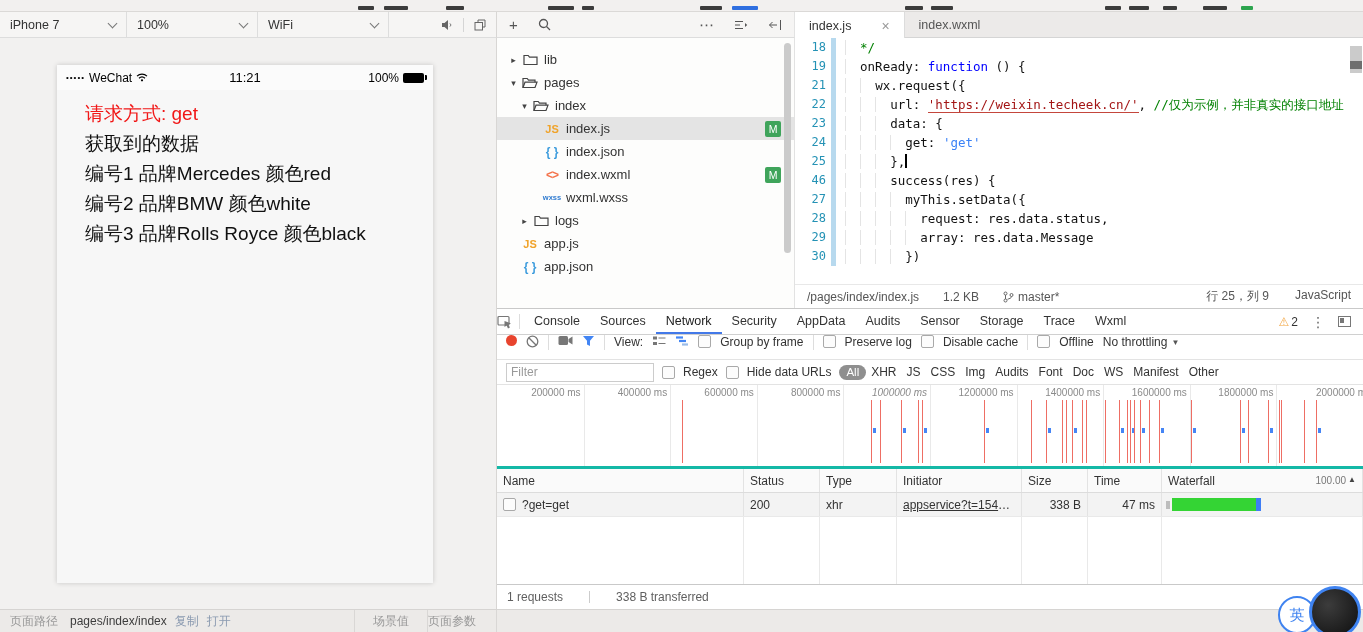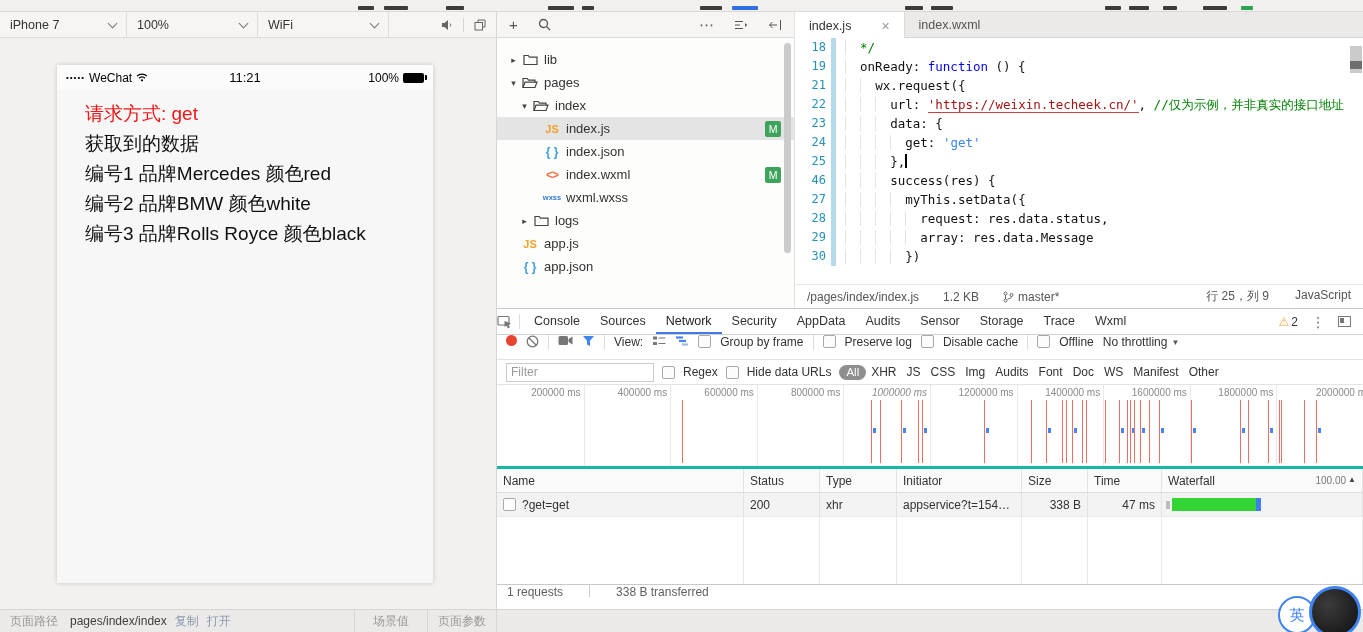--- a/index.html
+++ b/index.html
@@ -102,27 +102,27 @@
   .ov-grid{position:absolute;top:0;bottom:0;width:1px;background:#e9e9e9}
   .ov-label{position:absolute;top:2px;font-size:10px;color:#8a8a8a;white-space:nowrap}
   .ov-mark{position:absolute;top:15px;bottom:3px;width:1px}
   .ov-dot{position:absolute;top:43px;width:3px;height:5px}
   .ngrid{display:grid;grid-template-columns:247px 76px 77px 125px 66px 74px 1fr}
   .nh{height:24px;background:#fafafa;border-bottom:1px solid #dcdcdc;box-sizing:border-box;font-size:12px;color:#333}
   .nh>div{display:flex;align-items:center;padding:0 6px;border-right:1px solid #e3e3e3;box-sizing:border-box;overflow:hidden}
   .nr{height:24px;background:#f3f3f3;border-bottom:1px solid #e9e9e9;box-sizing:border-box;font-size:12px;color:#333}
   .nr>div{display:flex;align-items:center;padding:0 6px;border-right:1px solid #e3e3e3;box-sizing:border-box;overflow:hidden;white-space:nowrap}
   .cell-r{justify-content:flex-end}
-  .init-link{overflow:hidden;text-overflow:ellipsis}
+  .init-link{text-decoration:underline;overflow:hidden;text-overflow:ellipsis}
   .wf-cell{position:relative}
   .wf-sort{margin-left:auto;color:#777;font-size:10px;display:flex;gap:2px}
   .wf-sort i{font-style:normal;color:#444;font-size:8px}
   .filler{height:67px}
   .filler>div{border-right:1px solid #e9e9e9;box-sizing:border-box}
-  .dt-footer{height:25px;border-top:1px solid #c9c9c9;box-sizing:border-box;display:flex;align-items:flex-start;padding:0 10px;font-size:12px;color:#5f5f5f;gap:26px}
+  .dt-footer{height:25px;border-top:1px solid #c9c9c9;box-sizing:border-box;display:flex;align-items:center;padding:0 10px;font-size:12px;color:#5f5f5f;gap:26px}
   .ft-div{width:1px;height:12px;background:#ccc}
 
   
   .bottombar{position:absolute;left:0;top:609px;width:1363px;height:23px;background:#eceae8;border-top:1px solid #d6d4d2;box-sizing:border-box;display:flex;align-items:center;font-size:12px;color:#555;z-index:5}
   .bb-seg{height:100%;display:flex;align-items:center;border-right:1px solid #d9d7d5;box-sizing:border-box}
   .bb-label{color:#9a9a9a}
   .bb-path{color:#3d3d3d;margin-left:12px}
   .bb-link{color:#8a9ab0;margin-left:8px}
   .ime{position:absolute;right:47px;top:-14px;width:38px;height:38px;border-radius:50%;border:2px solid #3f83f0;color:#3f83f0;background:#fff;display:flex;align-items:center;justify-content:center;font-size:15px;z-index:6;box-sizing:border-box}
   .avatar{position:absolute;right:2px;top:-24px;width:46px;height:46px;border-radius:50%;border:3px solid #3f83f0;background:radial-gradient(circle at 35% 35%,#3c3c3c,#0e0e0e);z-index:6;box-sizing:content-box}
@@ -618,18 +618,18 @@
 <div class="bottombar">
   <div class="bb-seg" style="width:355px;padding-left:10px">
     <span class="bb-label">页面路径</span>
     <span class="bb-path">pages/index/index</span>
     <span class="bb-link">复制</span>
     <span class="bb-link">打开</span>
   </div>
   <div class="bb-seg" style="width:73px;justify-content:center">
     <span class="bb-label">场景值</span>
   </div>
-  <div class="bb-seg" style="width:69px;justify-content:center">
+  <div class="bb-seg" style="width:69px;justify-content:flex-start">
     <span class="bb-label">页面参数</span>
   </div>
   <span class="ime">英</span>
   <span class="avatar"></span>
 </div>
 
 </body></html>

